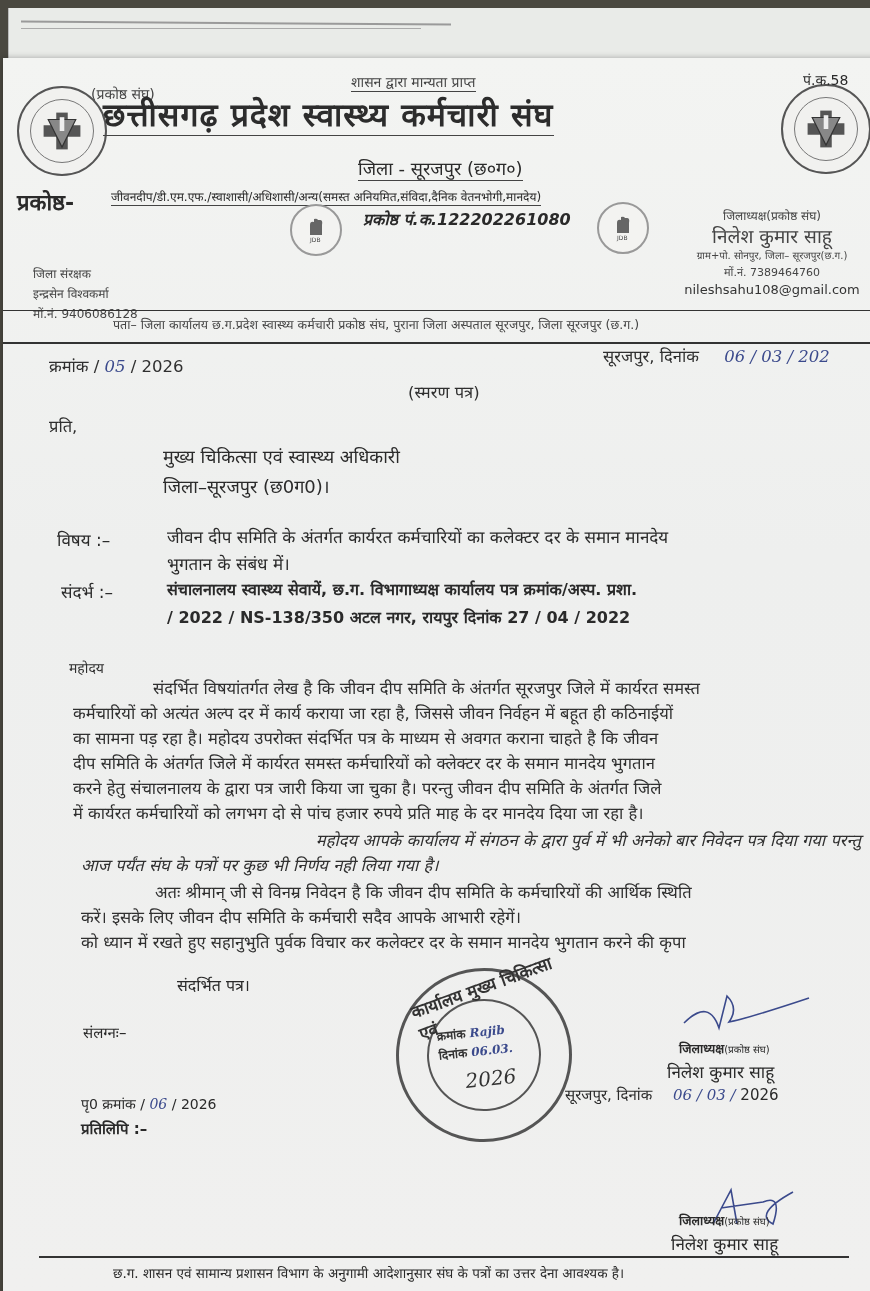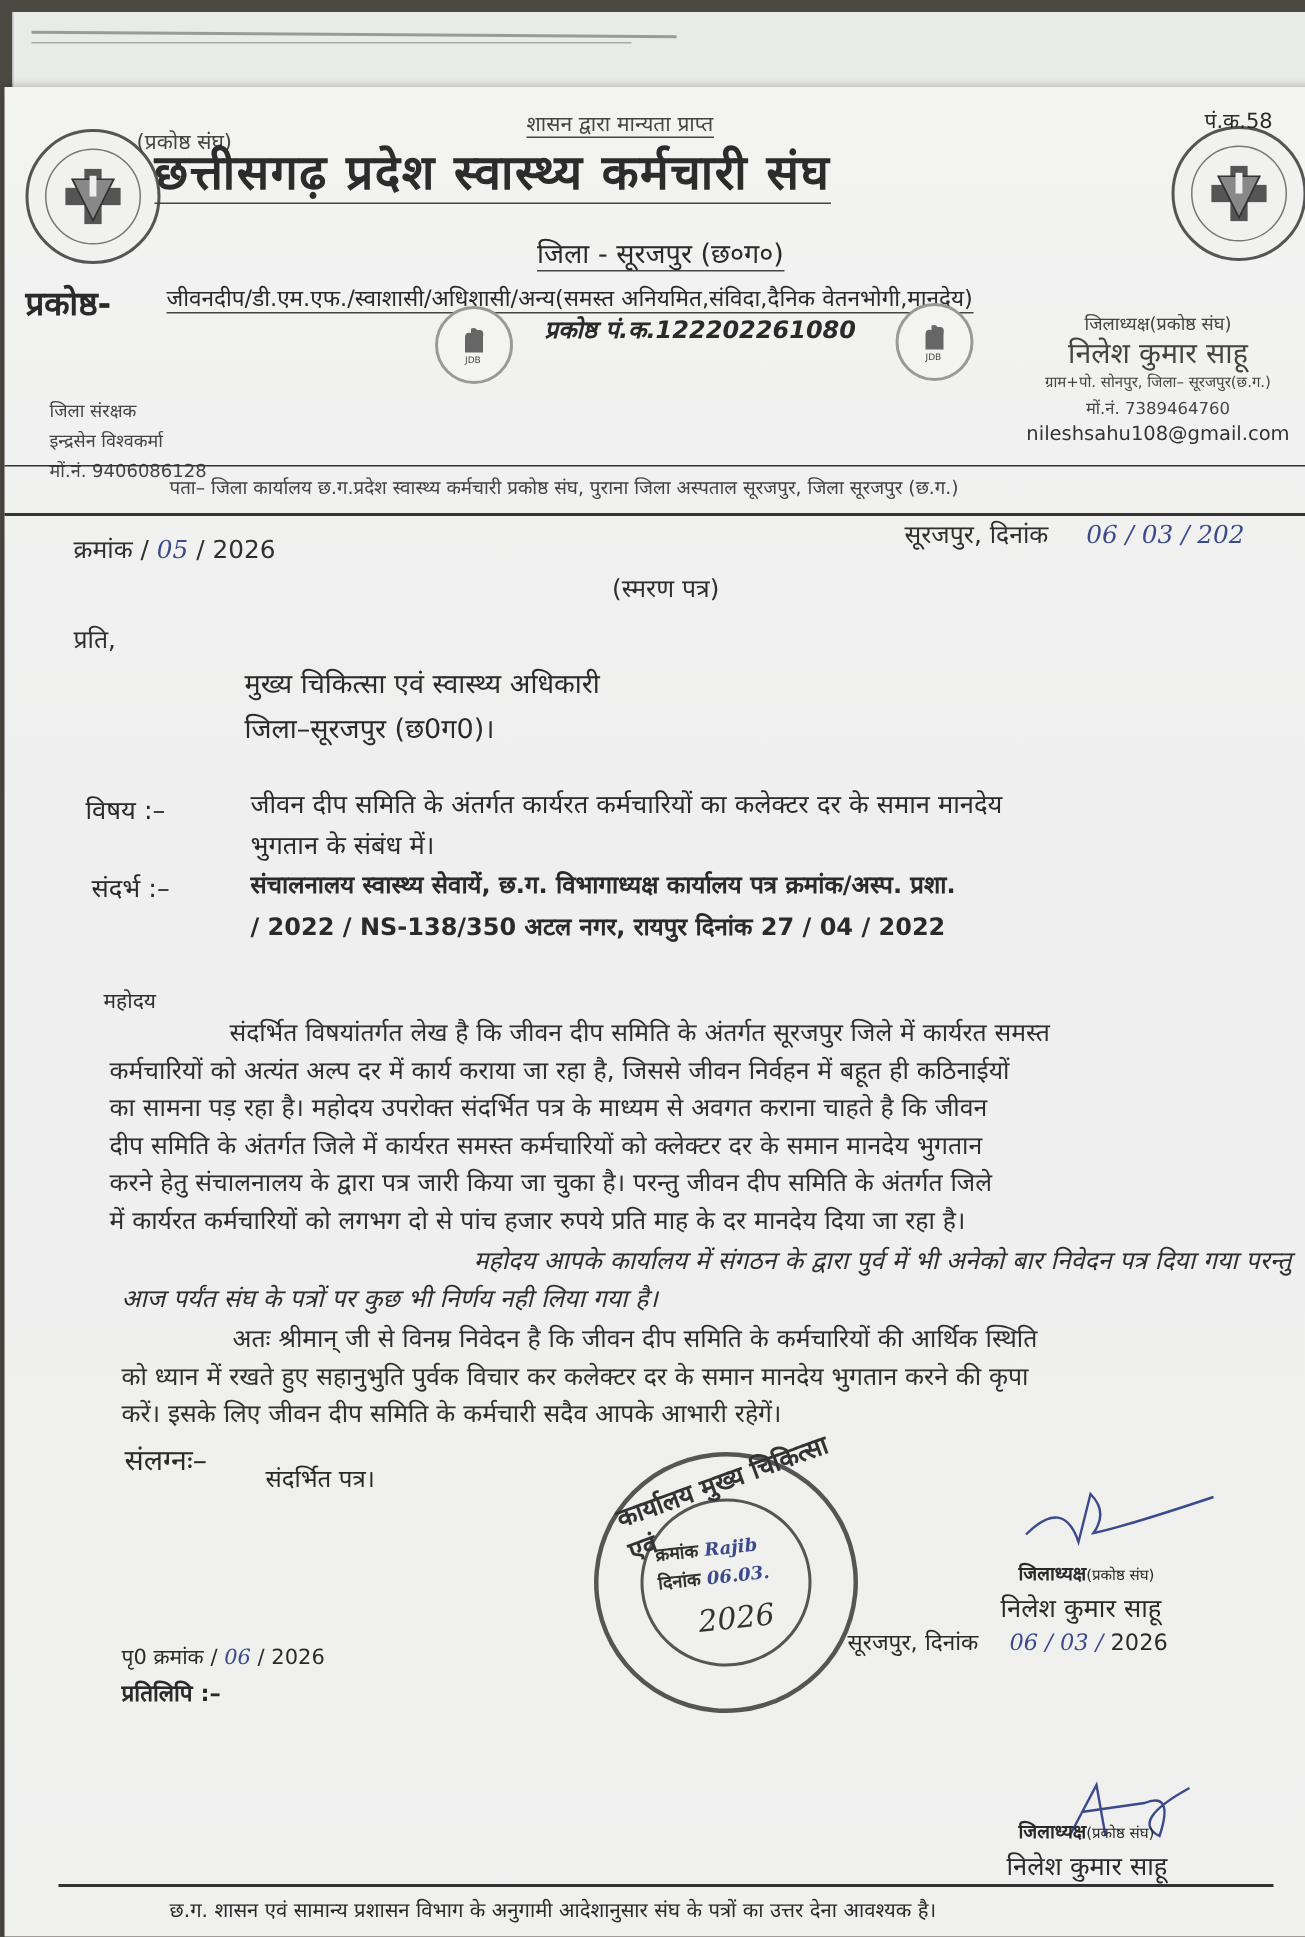--- a/index.html
+++ b/index.html
@@ -82,21 +82,21 @@
     </div>
   </div>
 
   <div class="abs small ul" style="left:348px;top:14px;font-size:14px;">शासन द्वारा मान्यता प्राप्त</div>
   <div class="abs" style="left:800px;top:12px;font-size:14px;">पं.क.58</div>
   <div class="abs small" style="left:88px;top:26px;font-size:14px;">(प्रकोष्ठ संघ)</div>
   <div class="abs head-title ul" style="left:100px;top:34px;">छत्तीसगढ़ प्रदेश स्वास्थ्य कर्मचारी संघ</div>
   <div class="abs ul" style="left:355px;top:98px;font-size:18px;">जिला - सूरजपुर (छ०ग०)</div>
 
   <div class="abs" style="left:14px;top:128px;font-size:22px;font-weight:bold;">प्रकोष्ठ-</div>
-  <div class="abs ul" style="left:108px;top:130px;font-size:15px;">जीवनदीप/डी.एम.एफ./स्वाशासी/अधिशासी/अन्य(समस्त अनियमित,संविदा,दैनिक वेतनभोगी,मानदेय)</div>
+  <div class="abs ul" style="left:108px;top:130px;font-size:12px;">जीवनदीप/डी.एम.एफ./स्वाशासी/अधिशासी/अन्य(समस्त अनियमित,संविदा,दैनिक वेतनभोगी,मानदेय)</div>
 
   <div class="seal" style="left:287px;top:146px;">
     <svg viewBox="0 0 30 30">
         <path d="M9 20 L9 10 Q9 6 13 7 L13 4 Q16 3 17 5 L19 5 Q22 5 21 10 L21 20 Z" fill="#666"></path>
         <text x="9" y="27" font-size="6" fill="#444">JDB</text>
       </svg>
   </div>
   <div class="abs" style="left:360px;top:150px;font-size:16px;font-weight:bold;font-style:italic;">प्रकोष्ठ पं.क.122202261080</div>
   <div class="seal" style="left:594px;top:144px;">
     <svg viewBox="0 0 30 30">
@@ -158,25 +158,25 @@
     <div>दीप समिति के अंतर्गत जिले में कार्यरत समस्त कर्मचारियों को क्लेक्टर दर के समान मानदेय भुगतान</div>
     <div>करने हेतु संचालनालय के द्वारा पत्र जारी किया जा चुका है। परन्तु जीवन दीप समिति के अंतर्गत जिले</div>
     <div>में कार्यरत कर्मचारियों को लगभग दो से पांच हजार रुपये प्रति माह के दर मानदेय दिया जा रहा है।</div>
   </div>
   <div class="abs body-text" style="left:78px;top:770px;width:780px;font-style:italic;">
     <div style="padding-left:78px;text-align:right;">महोदय आपके कार्यालय में संगठन के द्वारा पुर्व में भी अनेको बार निवेदन पत्र दिया गया परन्तु</div>
     <div>आज पर्यंत संघ के पत्रों पर कुछ भी निर्णय नही लिया गया है।</div>
   </div>
   <div class="abs body-text" style="left:78px;top:822px;width:780px;">
     <div style="padding-left:74px;">अतः श्रीमान् जी से विनम्र निवेदन है कि जीवन दीप समिति के कर्मचारियों की आर्थिक स्थिति</div>
+    <div>करें। इसके लिए जीवन दीप समिति के कर्मचारी सदैव आपके आभारी रहेगें।</div>
     <div>को ध्यान में रखते हुए सहानुभुति पुर्वक विचार कर कलेक्टर दर के समान मानदेय भुगतान करने की कृपा</div>
-    <div>करें। इसके लिए जीवन दीप समिति के कर्मचारी सदैव आपके आभारी रहेगें।</div>
-  </div>
-
-  <div class="abs" style="left:80px;top:902px;font-size:19px;">संलग्नः–</div>
+  </div>
+
+  <div class="abs" style="left:80px;top:964px;font-size:15px;">संलग्नः–</div>
   <div class="abs" style="left:174px;top:916px;font-size:16px;">संदर्भित पत्र।</div>
 
   <div class="stamp" style="top:910px;">
     <div class="ring2"></div>
     <div class="top-text">कार्यालय मुख्य चिकित्सा एवं</div>
     <div class="fields">
       <div><span>क्रमांक</span> <span class="hand">Rajib</span></div>
       <div><span>दिनांक</span> <span class="hand">06.03.</span></div>
     </div>
     <div class="year">2026</div>

